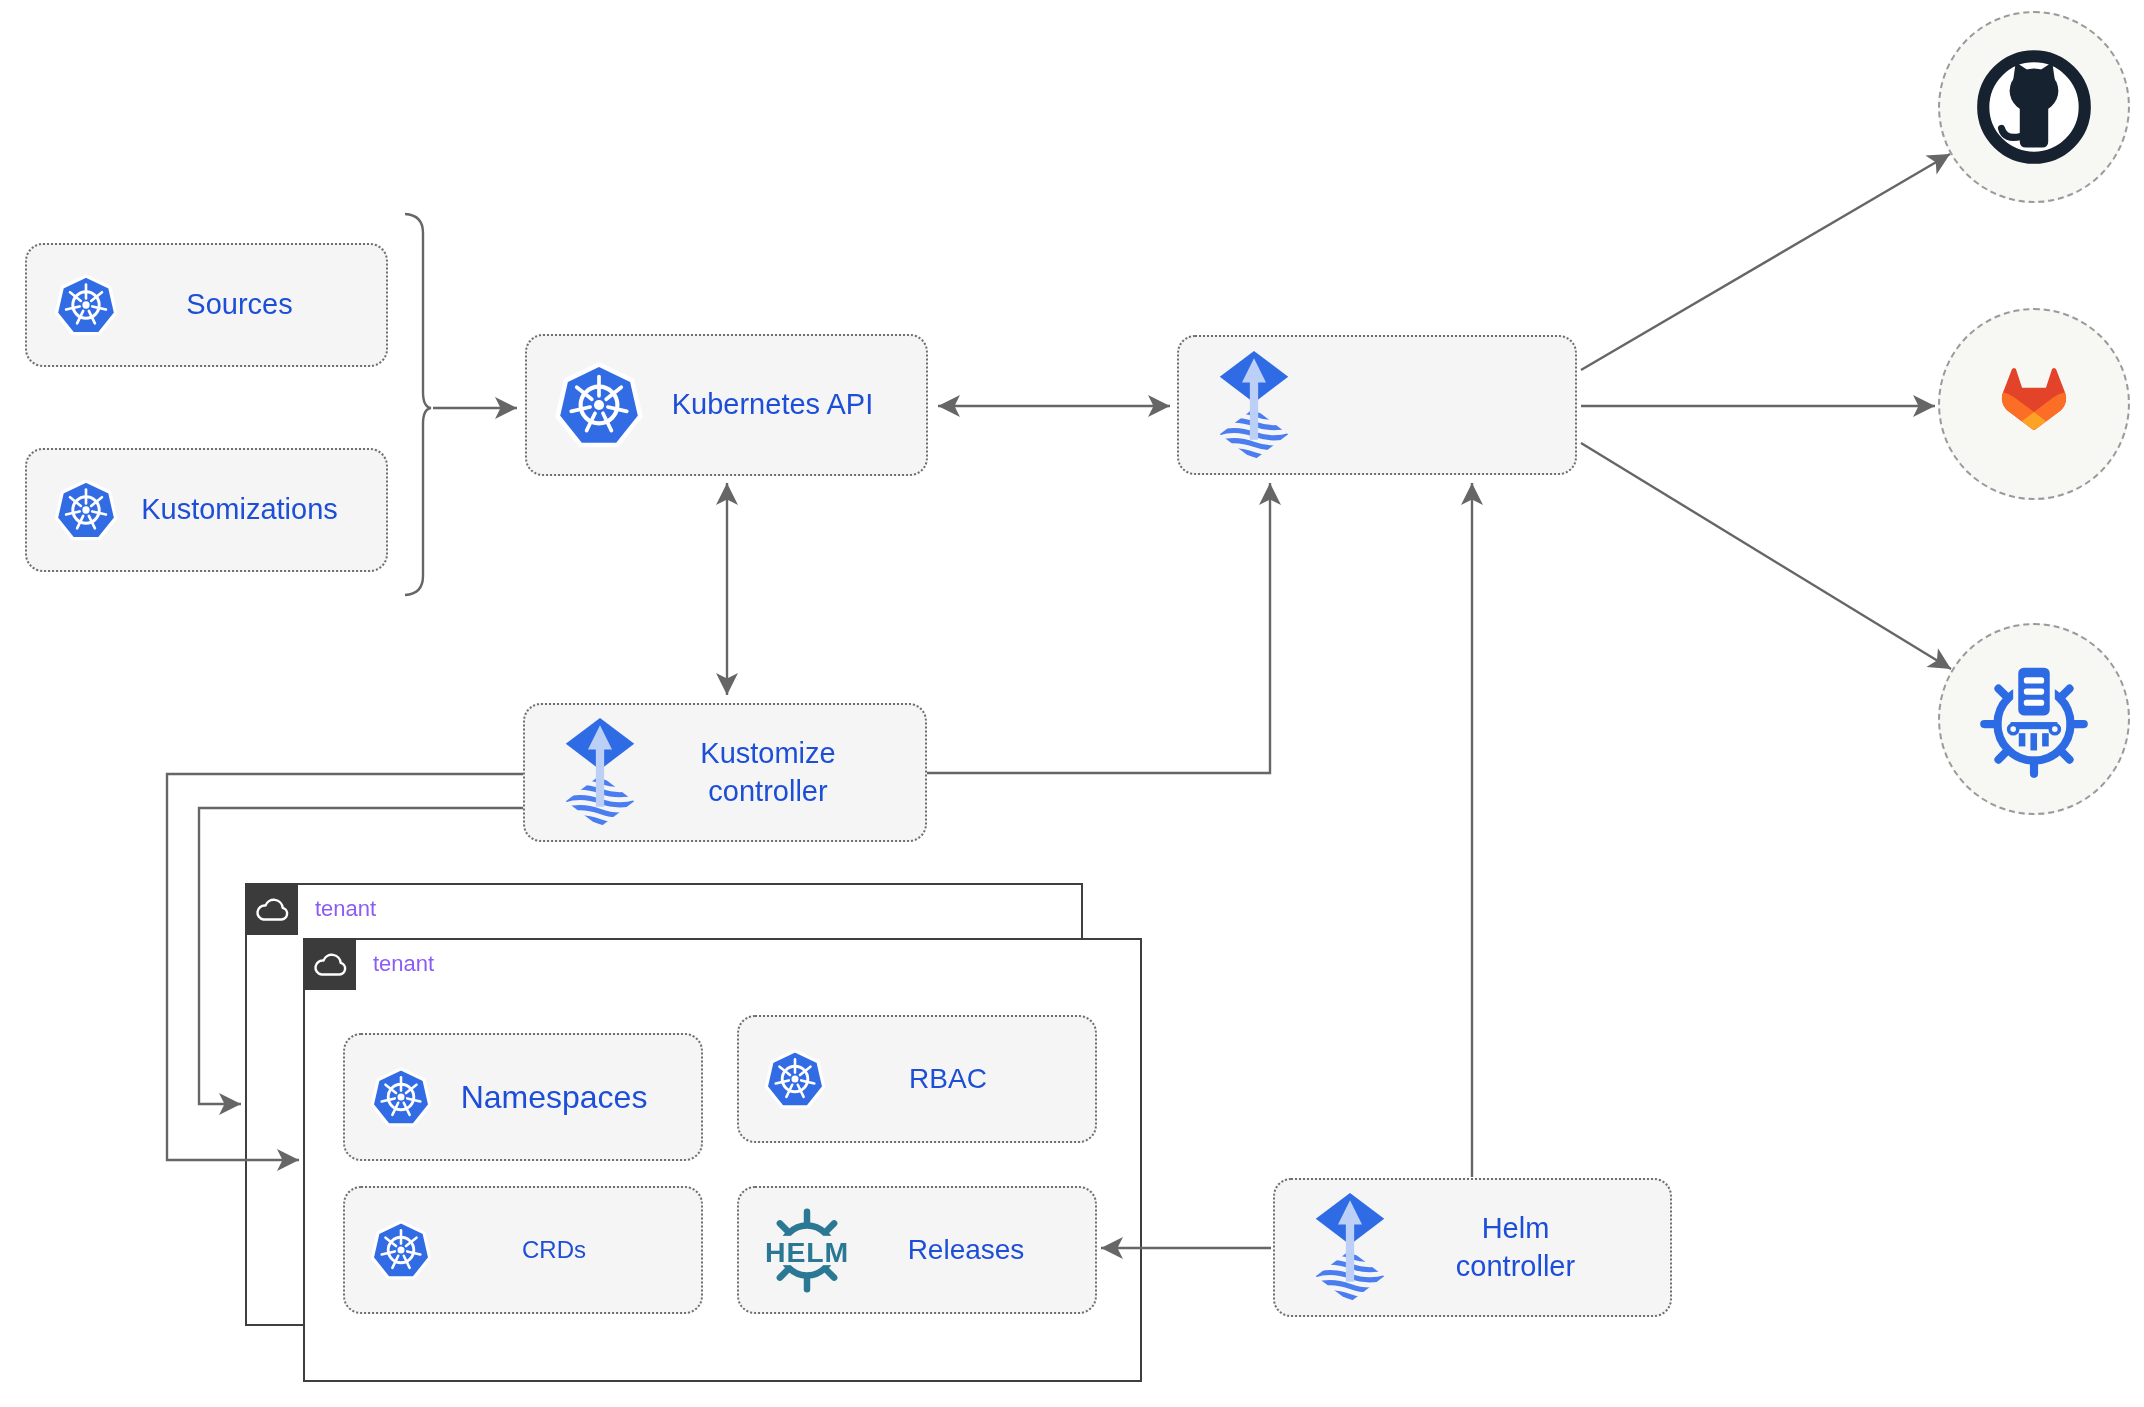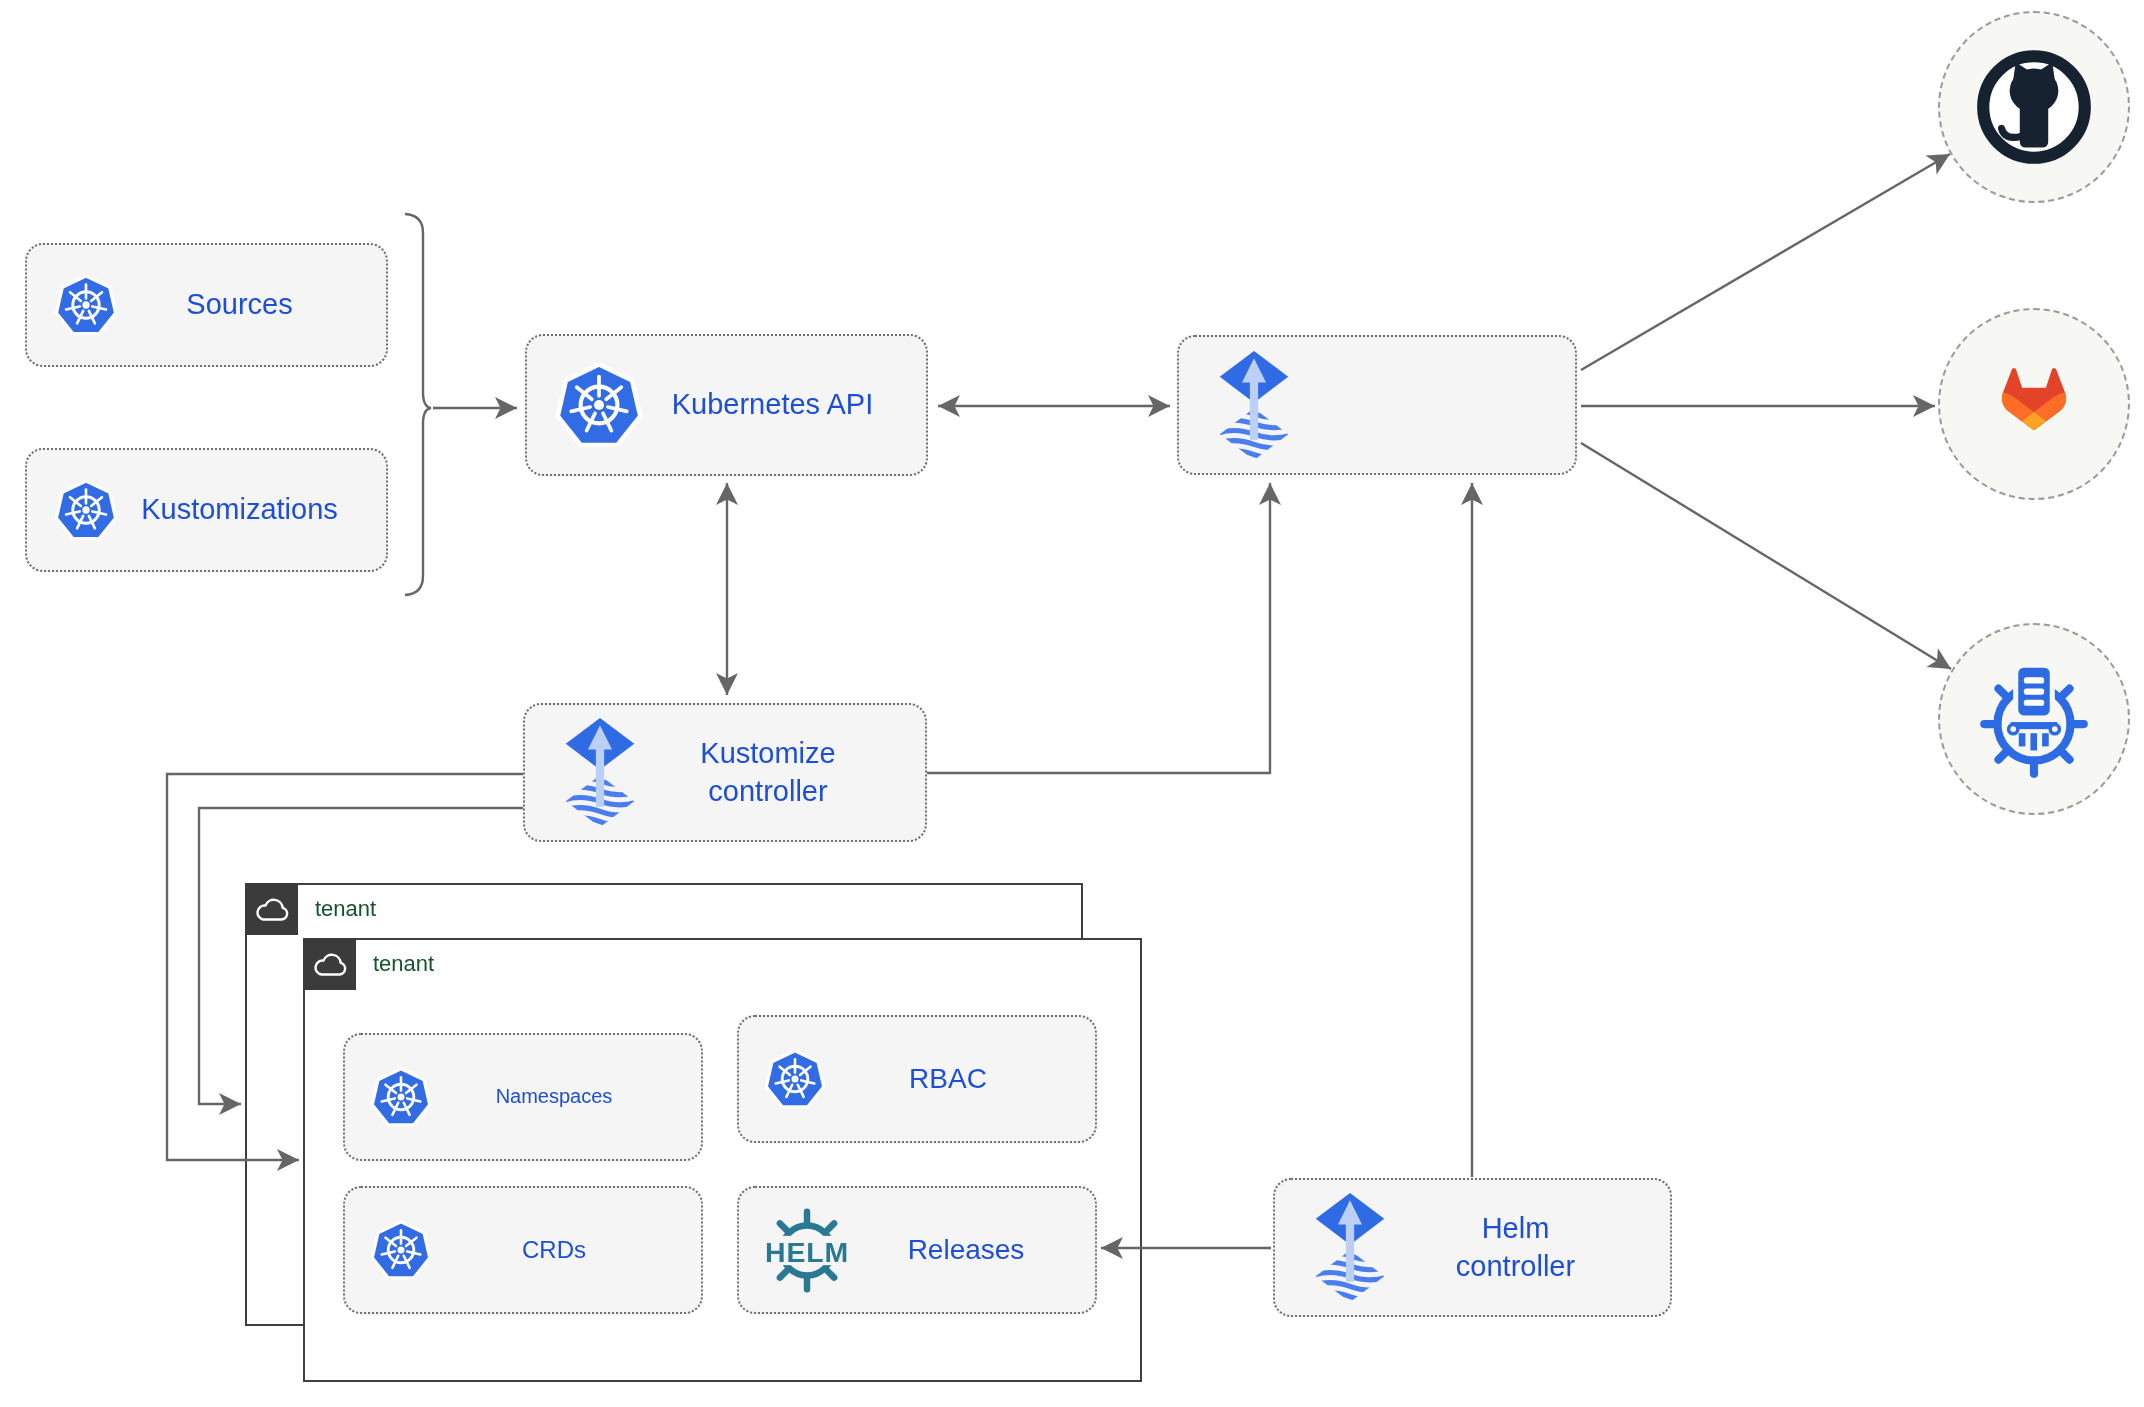--- a/index.html
+++ b/index.html
@@ -9,21 +9,21 @@
         border-radius:18px;display:flex;align-items:center;color:#1d4ed8;font-size:29px;z-index:3;}
   .node .icon{flex:0 0 auto;margin-left:26px;display:flex;align-items:center;}
   .node .lbl{flex:1;text-align:center;padding-right:26px;line-height:1.28;}
   .node .t{display:inline-block;}
   .node.ctrl .icon{margin-left:38px;}
   .node.ctrl .t{max-width:190px;}
 
   .tenant{position:absolute;box-sizing:border-box;background:#ffffff;border:2px solid #3f3f3f;}
   .tenant-tag{position:absolute;top:-2px;left:-2px;width:53px;height:52px;background:#3b3b3b;
               display:flex;align-items:center;justify-content:center;}
-  .tenant-name{position:absolute;left:68px;top:11px;font-size:22px;color:#14532d;}
+  .tenant-name{position:absolute;left:68px;top:11px;font-size:22px;color:#8b5cf6;}
 
   .provider{position:absolute;box-sizing:border-box;width:192px;height:192px;border-radius:50%;
             border:2px dashed #9a9a9a;background:#f7f7f4;display:flex;align-items:center;
             justify-content:center;z-index:3;}
 
   #wires{position:absolute;left:0;top:0;z-index:6;pointer-events:none;}
   .hidden-defs{position:absolute;width:0;height:0;overflow:hidden;}
 </style>
 </head>
 <body>
@@ -133,21 +133,21 @@
       </span>
     <span class="lbl"><span class="t">Helm controller</span></span>
   </div>
 
   <div class="node" style="left:343px;top:1033px;width:360px;height:128px;z-index:3">
     <span class="icon" style="margin-left:24px">
       <svg width="64" height="64" viewBox="0 0 100 100">
           <use href="#k8s"></use>
         </svg>
       </span>
-    <span class="lbl" style="font-size:20px"><span class="t">Namespaces</span></span>
+    <span class="lbl" style="font-size:32px"><span class="t">Namespaces</span></span>
   </div>
 
   <div class="node" style="left:737px;top:1015px;width:360px;height:128px;z-index:3">
     <span class="icon" style="margin-left:24px">
       <svg width="64" height="64" viewBox="0 0 100 100">
           <use href="#k8s"></use>
         </svg>
       </span>
     <span class="lbl" style="font-size:28px"><span class="t">RBAC</span></span>
   </div>

